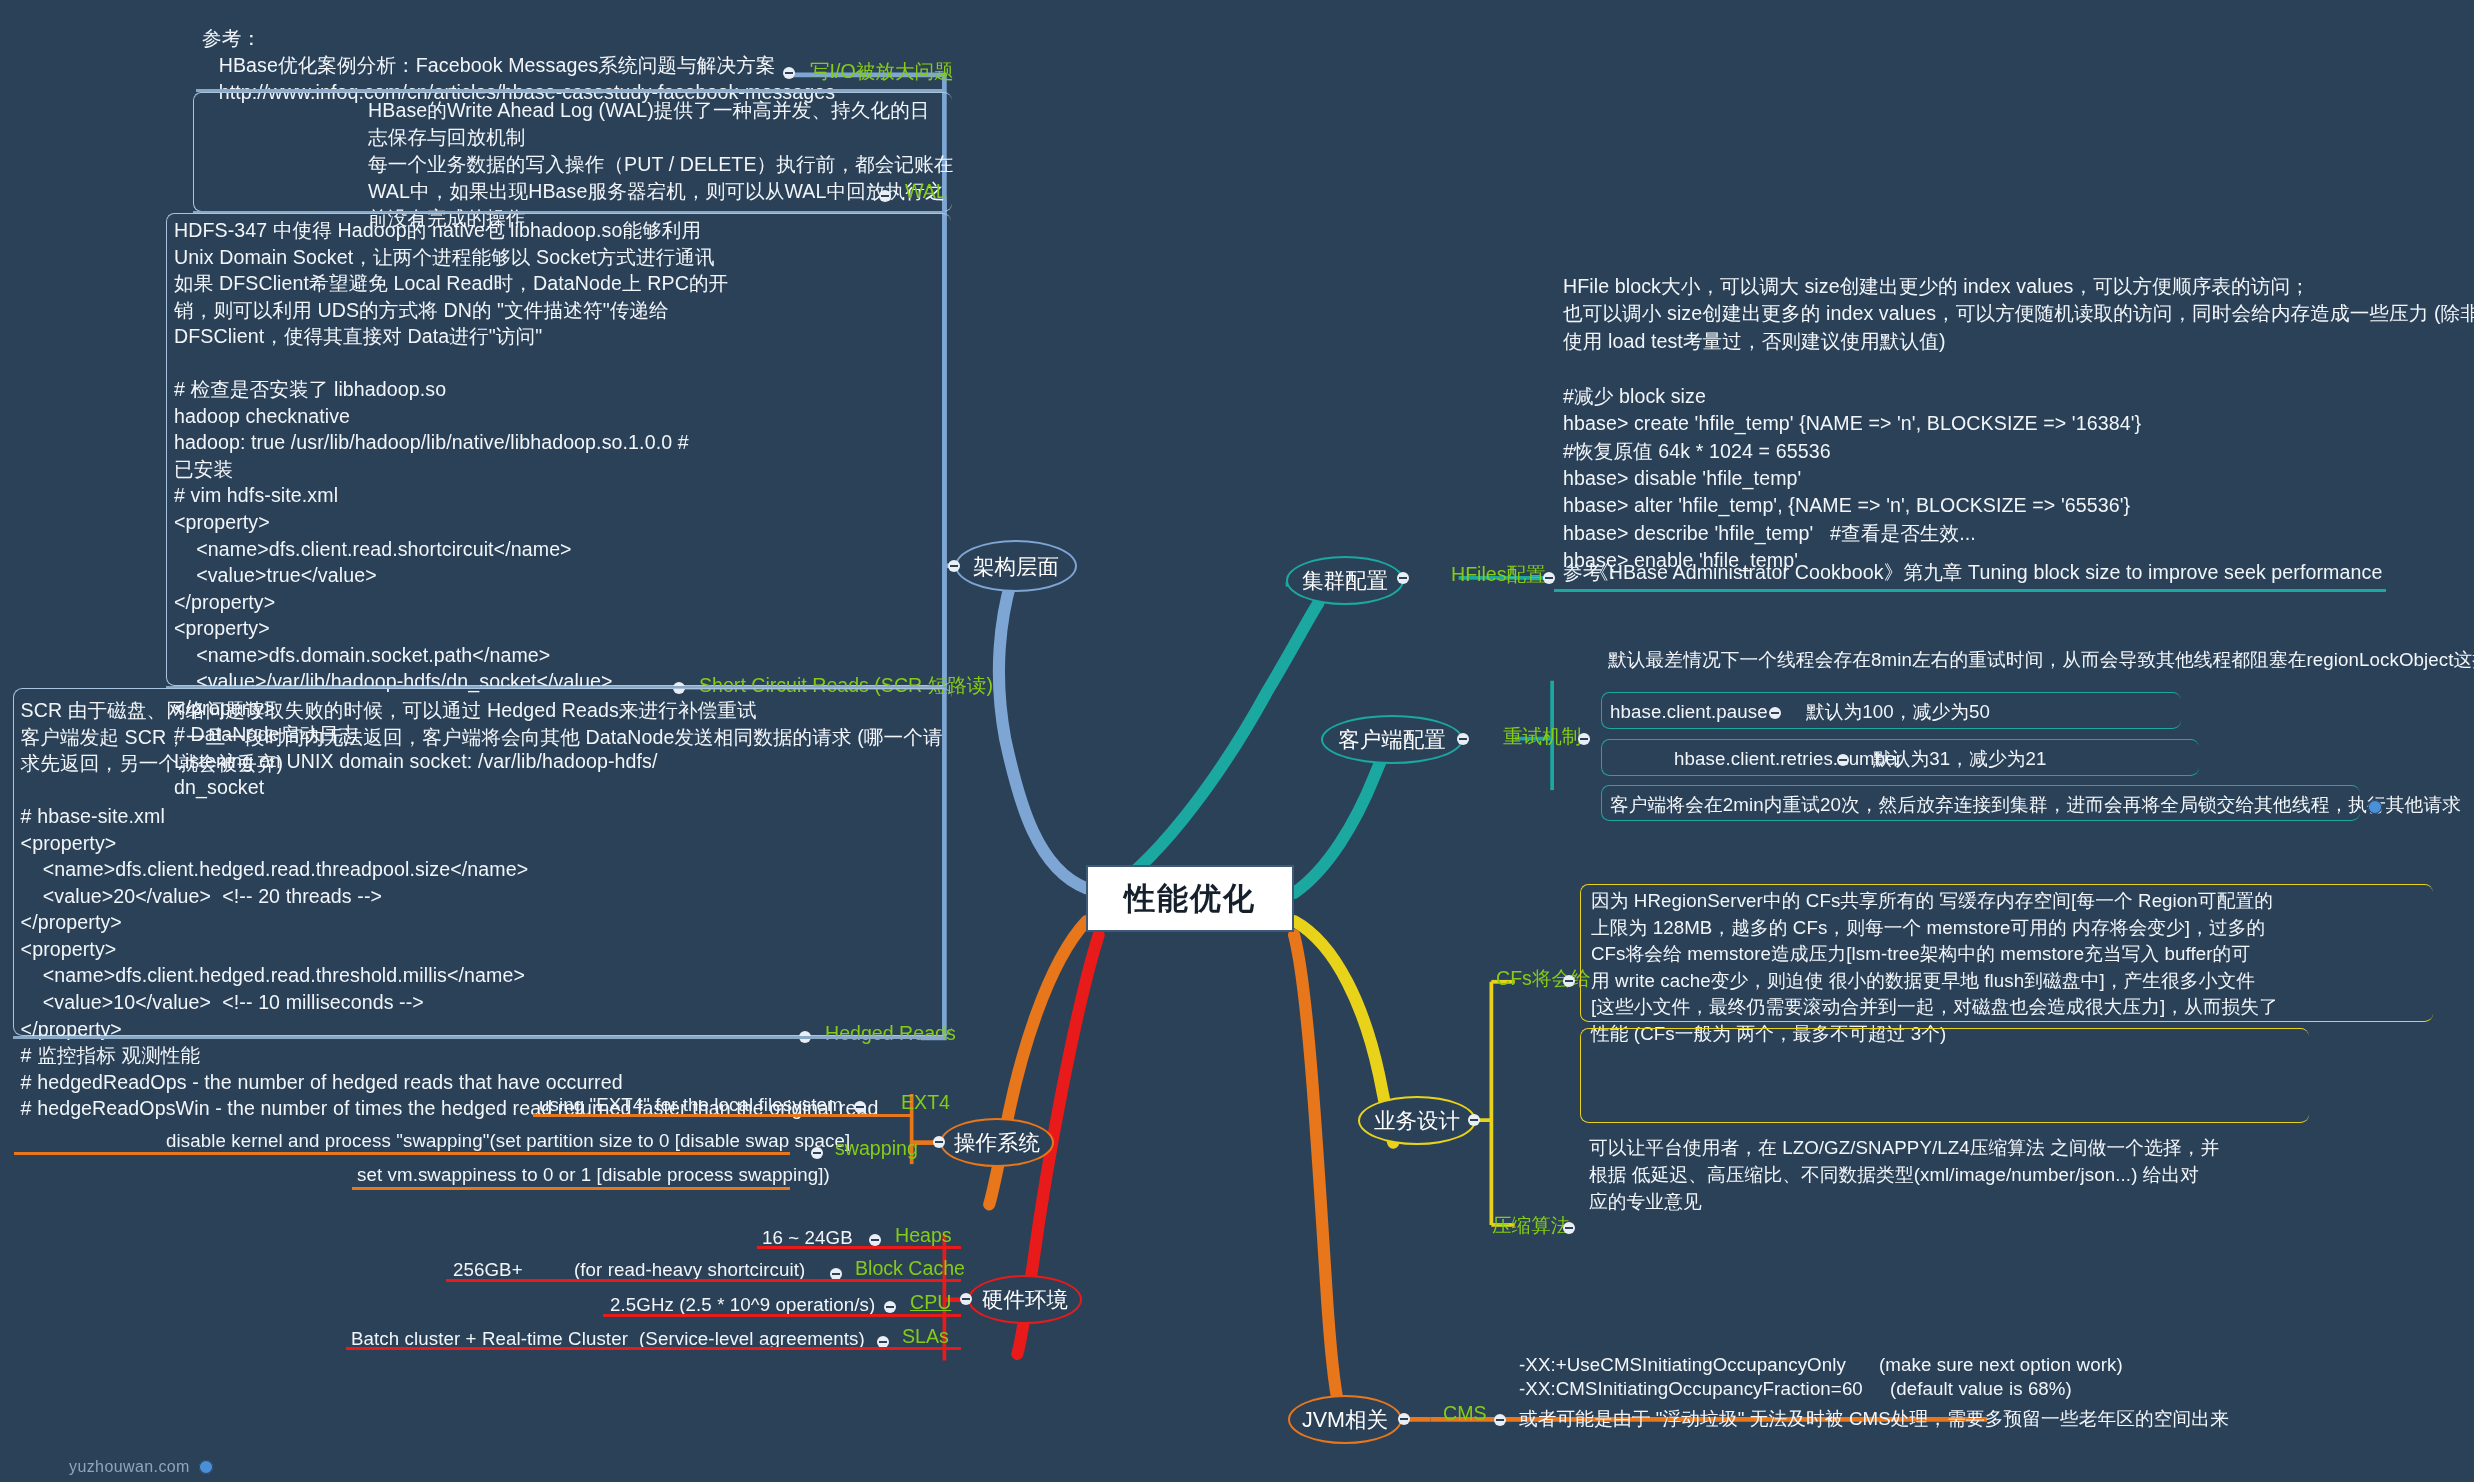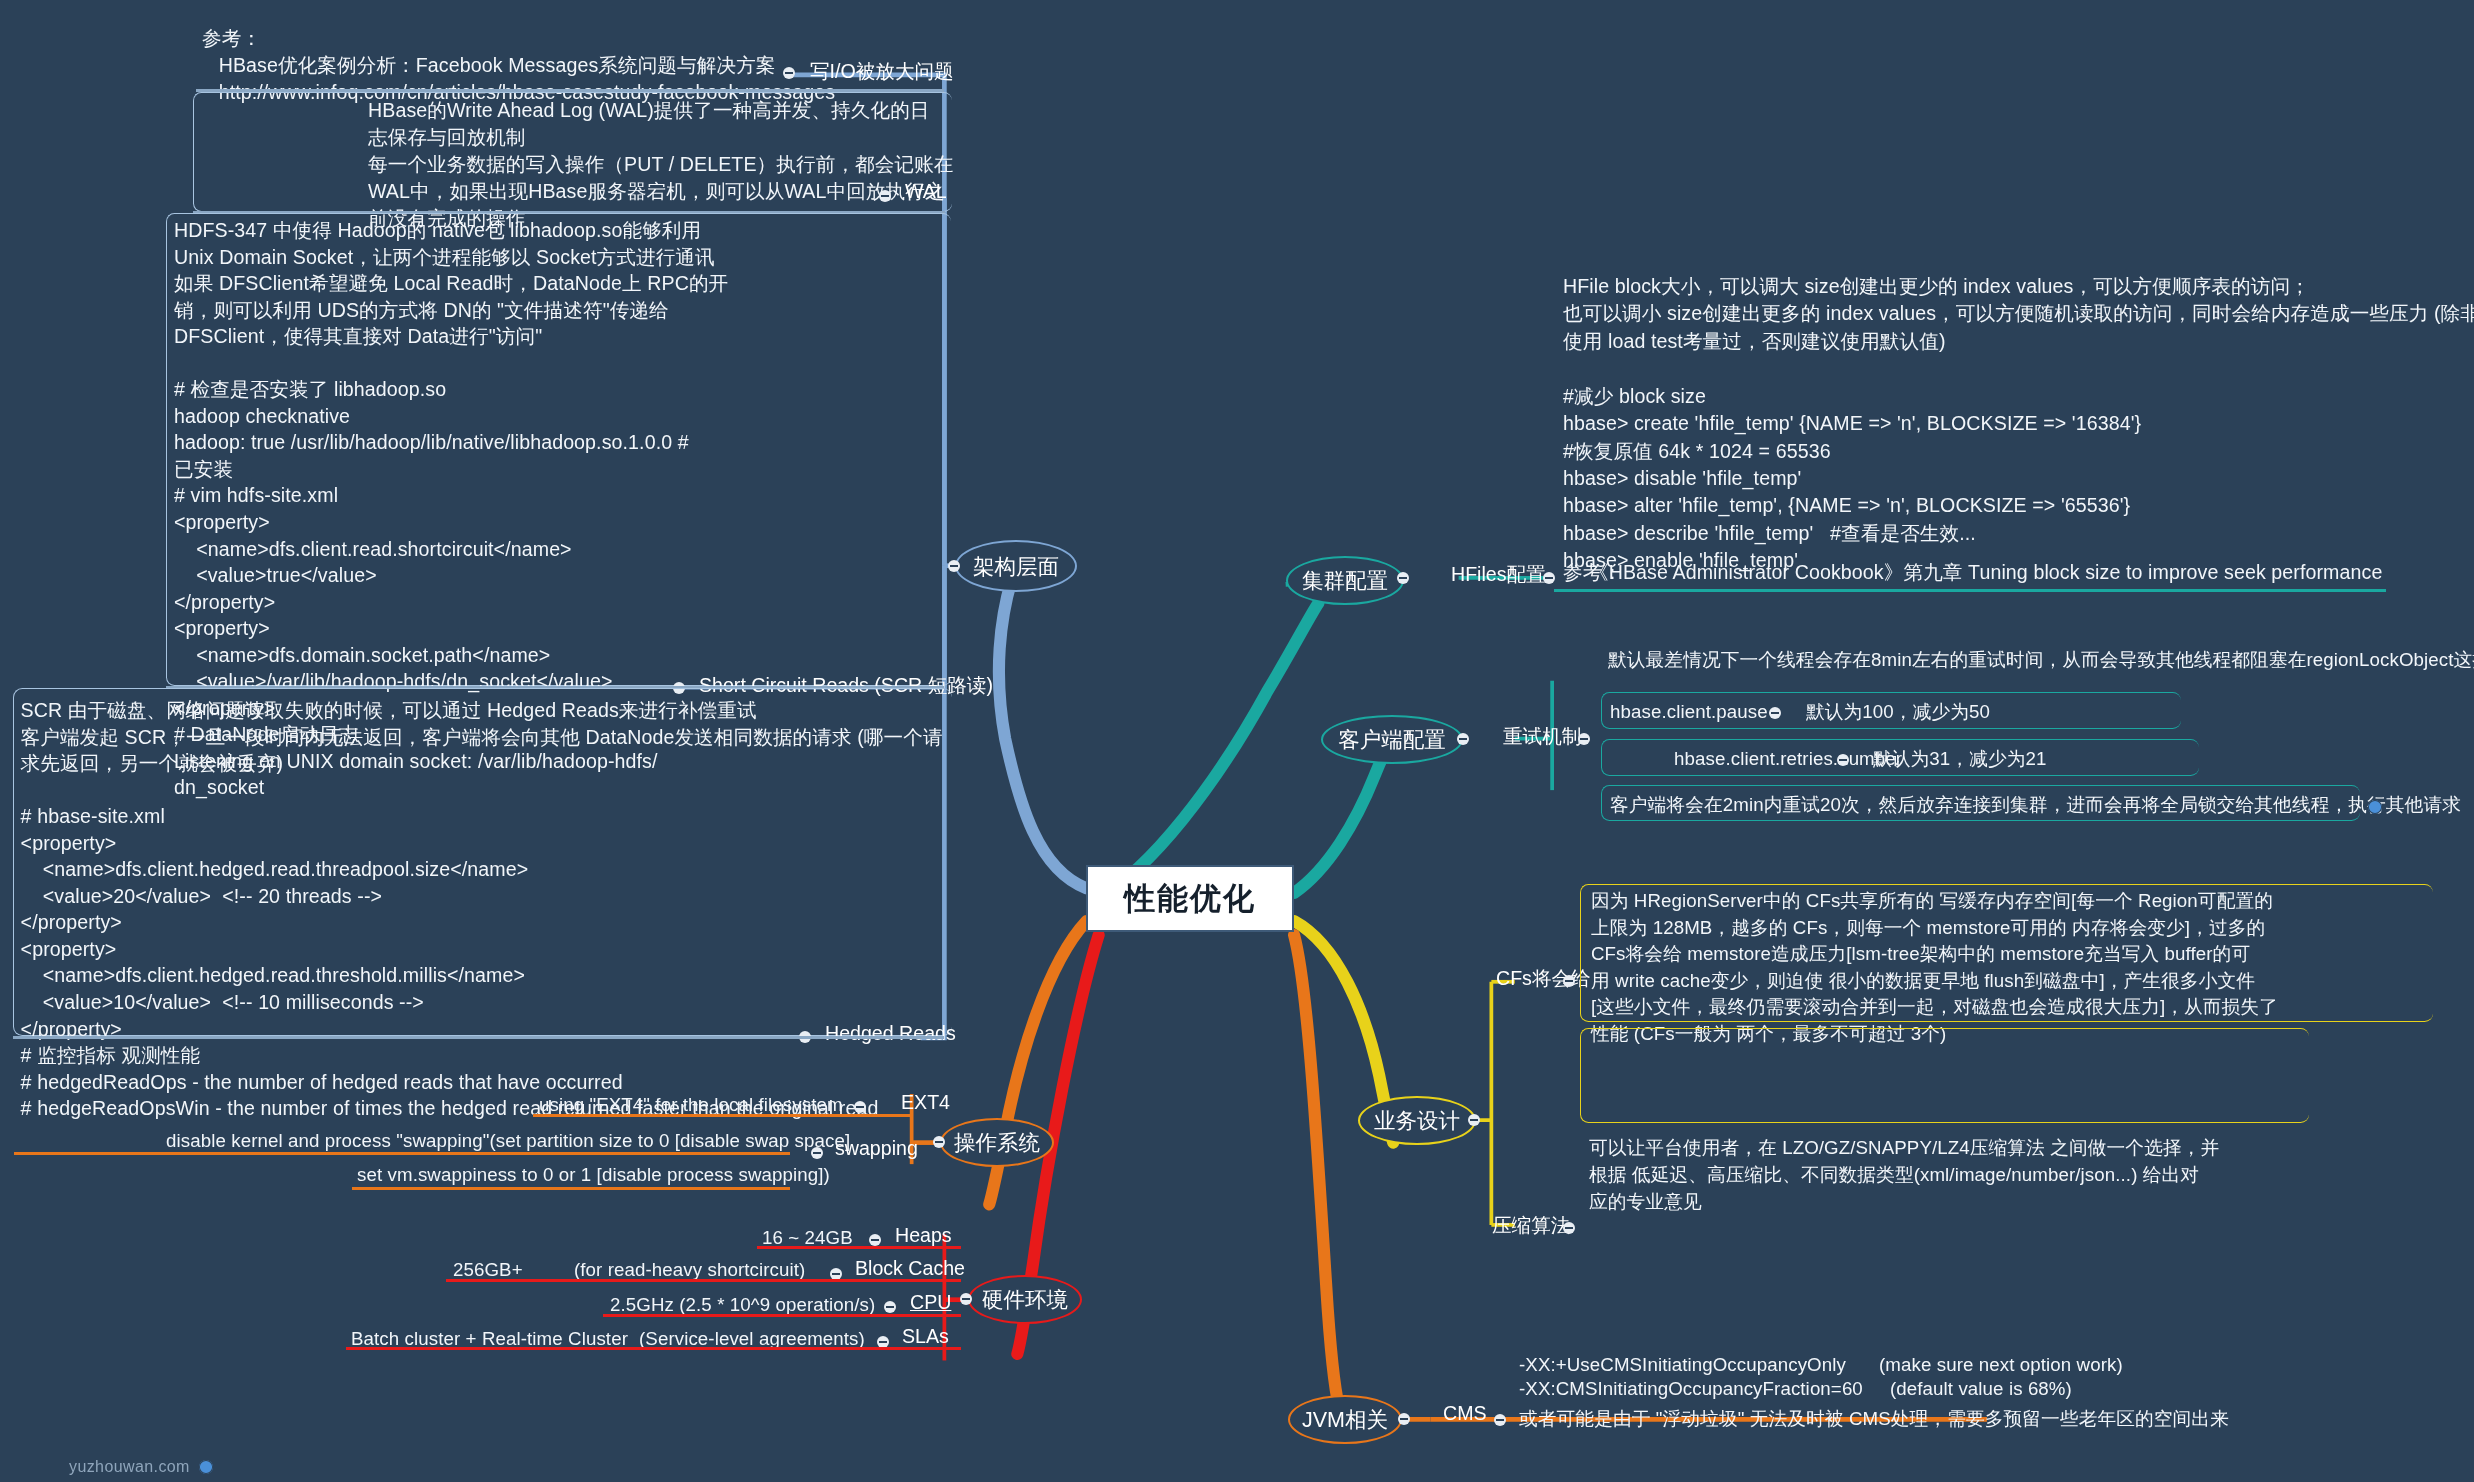--- a/index.html
+++ b/index.html
@@ -29,21 +29,21 @@
     line-height: 1.38;
     font-size: 19.6px;
     color: #f2f6fa;
     letter-spacing: 0.1px;
   }
   .txt.sm { font-size: 18.7px; }
   .node-label {
     position: absolute;
     white-space: nowrap;
     font-size: 19.6px;
-    color: #ffffff;
+    color: #84cc16;
   }
   
   .central {
     position: absolute;
     left: 1086px; top: 865px;
     width: 208px; height: 67px;
     background: #ffffff;
     border: 2.8px solid #3e5a78;
     display: flex; align-items: center; justify-content: center;
     color: #15202c;

